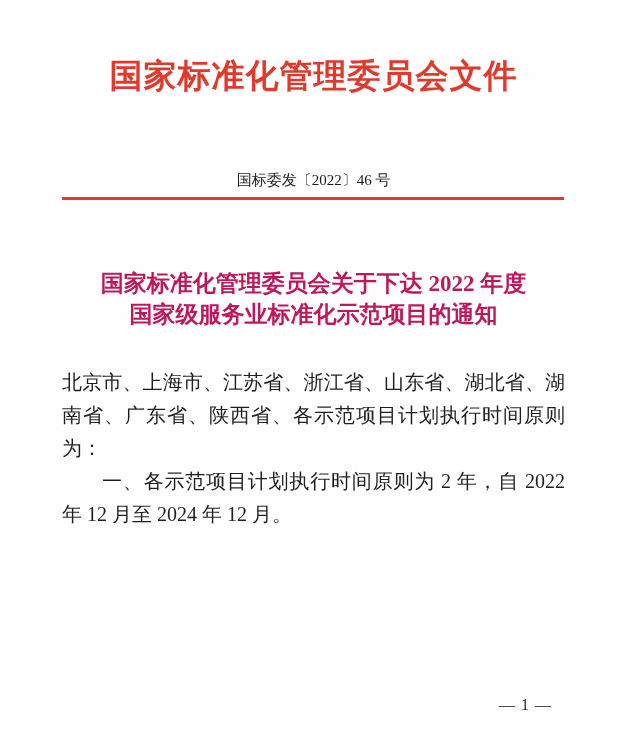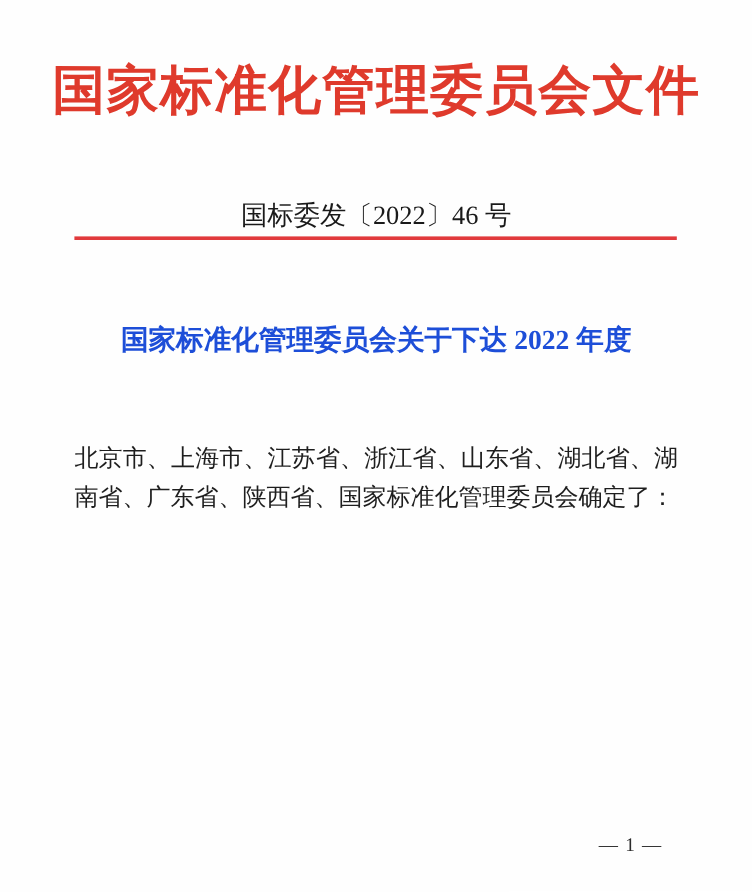--- a/index.html
+++ b/index.html
@@ -16,34 +16,34 @@
     overflow: hidden;
     color: var(--body-text, #1e1e1e);
   }
   .red-header {
     position: absolute;
     top: 50px;
     left: 0;
     width: 100%;
     margin: 0;
     text-align: center;
-    font-size: 44px;
+    font-size: 33px;
     line-height: 52px;
     font-weight: bold;
     letter-spacing: 1px;
     color: var(--header-red, #df3a2c);
     white-space: nowrap;
   }
   .doc-number {
     position: absolute;
     top: 168px;
     left: 0;
     width: 100%;
     text-align: center;
-    font-size: 22px;
+    font-size: 15px;
     line-height: 24px;
     color: #1a1a1a;
   }
   .red-rule {
     position: absolute;
     top: 197px;
     left: 62px;
     width: 502px;
     height: 3px;
     background: var(--rule-red, #e13a3c);
@@ -51,21 +51,21 @@
   .doc-title {
     position: absolute;
     top: 268px;
     left: 0;
     width: 100%;
     margin: 0;
     text-align: center;
     font-size: 23px;
     line-height: 31px;
     font-weight: bold;
-    color: #1d4ed8;
+    color: #be185d;
   }
   .body-text {
     position: absolute;
     top: 366px;
     left: 62px;
     width: 503px;
     font-size: 20px;
     line-height: 33px;
     text-align: justify;
     color: var(--body-text, #1e1e1e);
@@ -92,21 +92,23 @@
 <div class="page">
 
   <h1 class="red-header">国家标准化管理委员会文件</h1>
 
   <div class="doc-number">国标委发〔2022〕46 号</div>
 
   <div class="red-rule"></div>
 
   <h2 class="doc-title">
     <span>国家标准化管理委员会关于下达 2022 年度</span><br>
+    <span>国家级服务业标准化示范项目的通知</span>
   </h2>
 
   <div class="body-text">
-    <p>北京市、上海市、江苏省、浙江省、山东省、湖北省、湖南省、广东省、陕西省、国家标准化管理委员会确定了：</p>
+    <p>北京市、上海市、江苏省、浙江省、山东省、湖北省、湖南省、广东省、陕西省、各示范项目计划执行时间原则为：</p>
+    <p class="indent">一、各示范项目计划执行时间原则为 2 年，自 2022 年 12 月至 2024 年 12 月。</p>
   </div>
 
   <div class="page-number">— 1 —</div>
 
 </div>
 
 </body></html>

